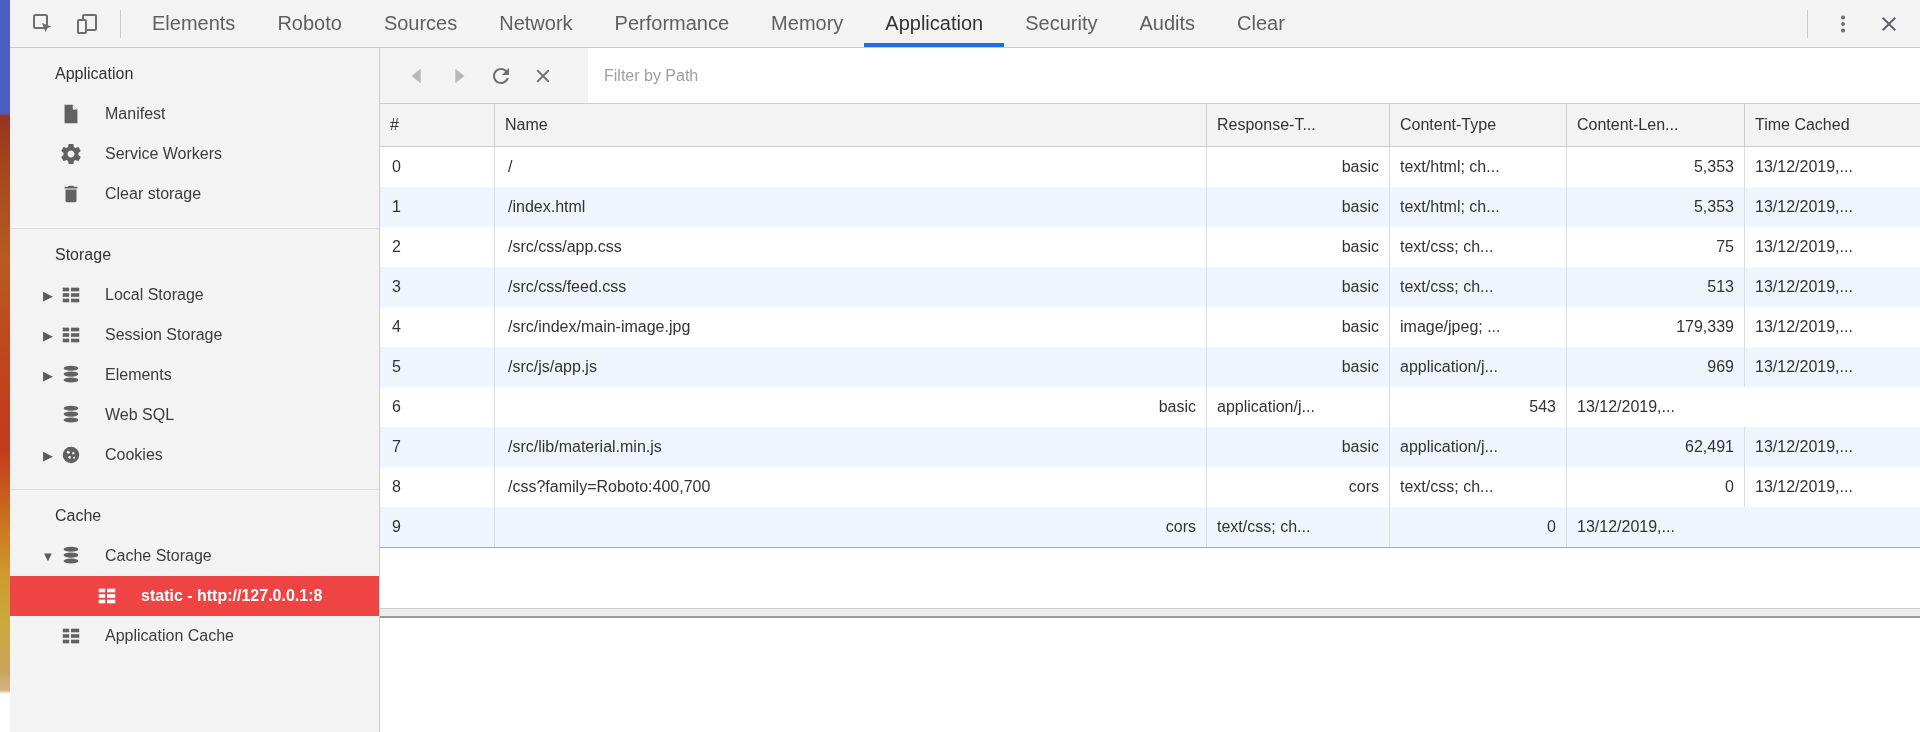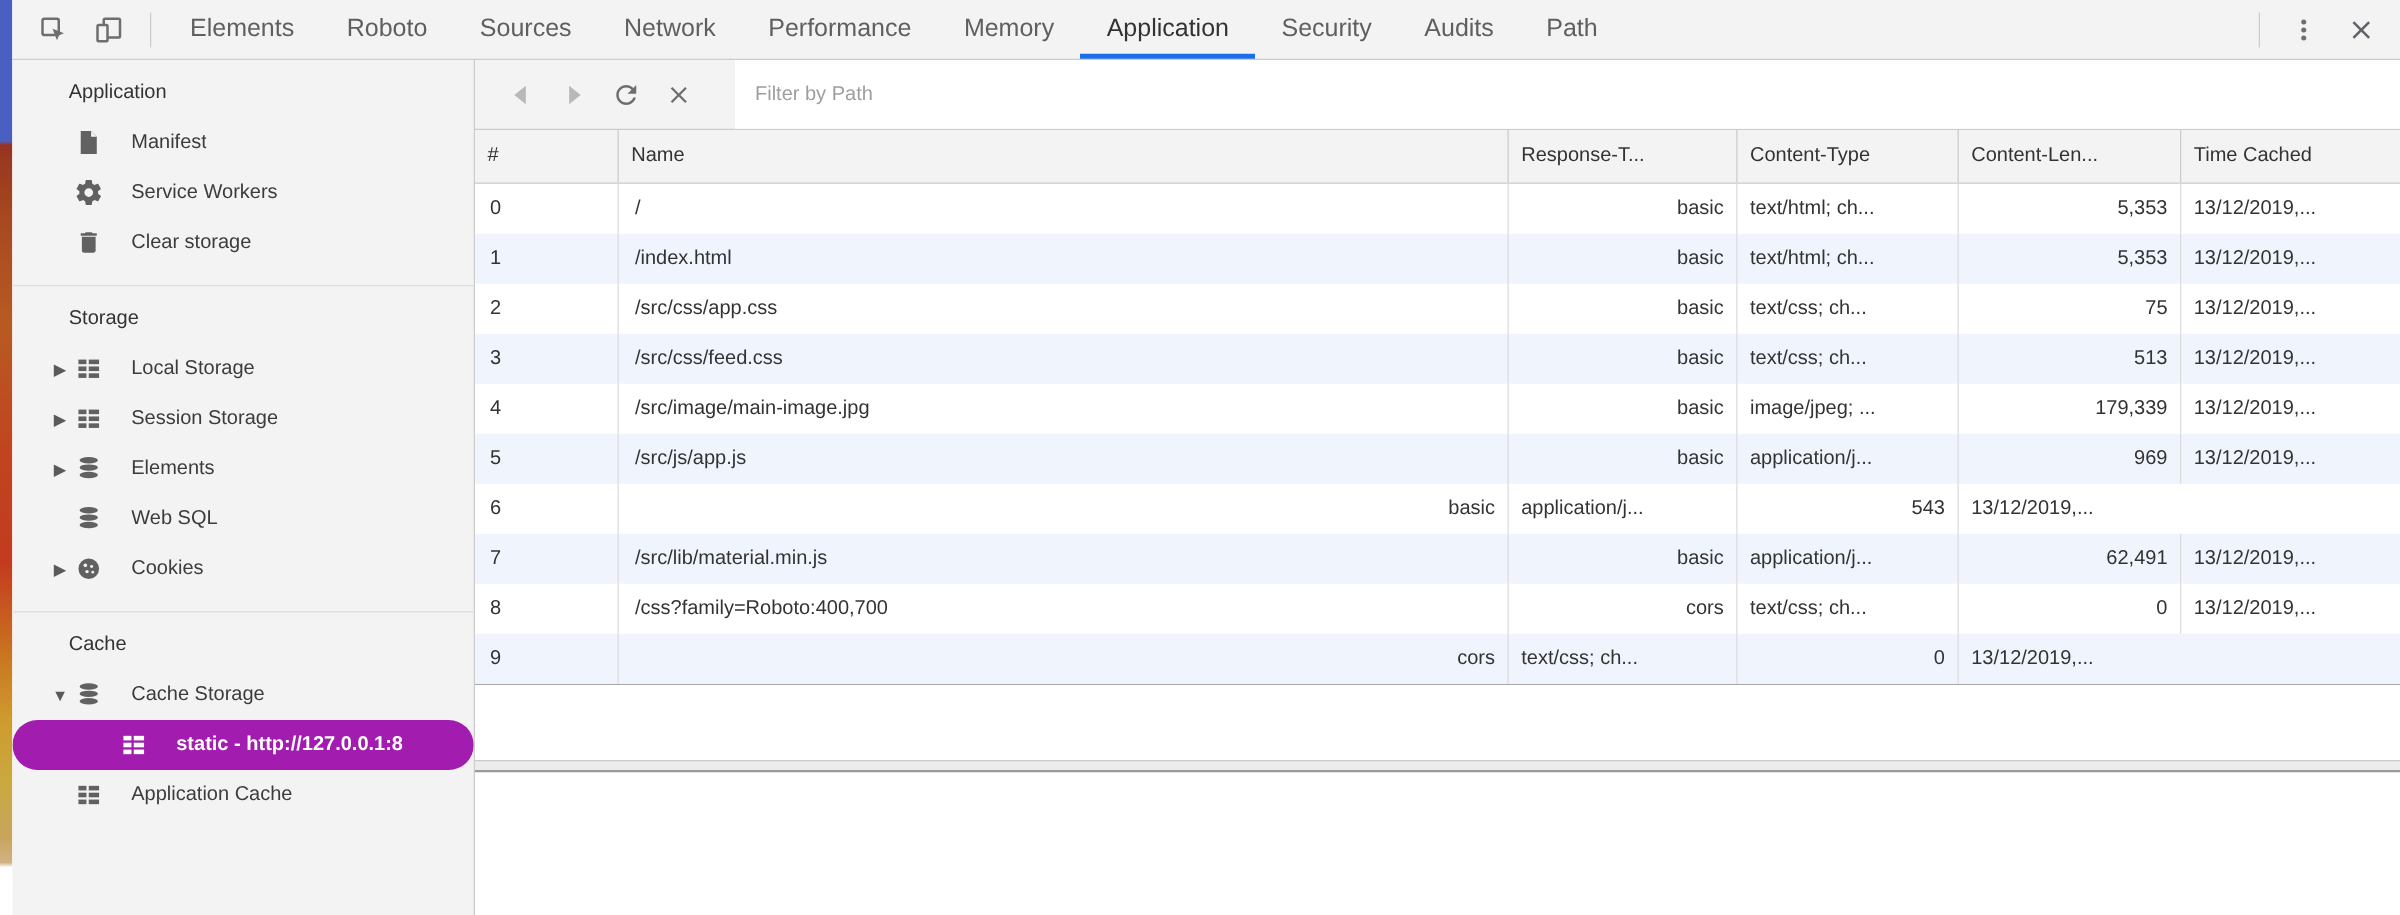--- a/index.html
+++ b/index.html
@@ -47,21 +47,21 @@
     border-right:1px solid #ccc; overflow:hidden; font-size:16px; color:#3c3c3c;
   }
   .side-section { padding:6px 0 14px 0; }
   .side-section + .side-section { border-top:1px solid #ddd; }
   .side-header { height:40px; display:flex; align-items:center; padding-left:45px; color:#333; }
   .tree-item { height:40px; display:flex; align-items:center; padding-left:27px; color:#3c3c3c; }
   .tw { width:22px; flex:0 0 22px; font-size:13px; color:#5a5a5a; text-align:center; }
   .tree-icon { width:24px; height:24px; flex:0 0 24px; margin-right:10px; color:#616161; display:flex; align-items:center; justify-content:center; }
   .tree-label { white-space:nowrap; overflow:hidden;margin-left:12px; }
   .tree-item.child { padding-left:85px; }
-  .tree-item.selected { background:#a21caf; color:#fff; font-weight:bold;border-radius:20px; }
+  .tree-item.selected { background:#ef4444; color:#fff; font-weight:bold; }
   .tree-item.selected .tree-icon { color:#fff; }
 
   
   .main { flex:1; display:flex; flex-direction:column; min-width:0; background:#fff; }
 
   .filterbar {
     height:56px; flex:0 0 56px; background:#f3f3f3; border-bottom:1px solid #ccc;
     display:flex; align-items:center; padding-left:24px;
   }
   .nav-btn { width:26px; height:26px; display:flex; align-items:center; justify-content:center; margin-right:16px; }
@@ -129,21 +129,21 @@
       <nav class="tabs">
         <div class="tab">Elements</div>
         <div class="tab">Roboto</div>
         <div class="tab">Sources</div>
         <div class="tab">Network</div>
         <div class="tab">Performance</div>
         <div class="tab">Memory</div>
         <div class="tab selected">Application</div>
         <div class="tab">Security</div>
         <div class="tab">Audits</div>
-        <div class="tab">Path</div>
+        <div class="tab">Clear</div>
       </nav>
 
       <div class="tabbar-right">
         <div class="vsep"></div>
         <div class="icon-btn">
           <span>
             <svg width="22" height="22" viewBox="0 0 24 24" fill="#6e6e6e">
               <circle cx="12" cy="5" r="2.2"></circle>
                 <circle cx="12" cy="12" r="2.2"></circle>
                 <circle cx="12" cy="19" r="2.2"></circle>
@@ -369,21 +369,21 @@
             <div class="g-row">
               <div class="g-cell num">3</div>
               <div class="g-cell name">/src/css/feed.css</div>
               <div class="g-cell right">basic</div>
               <div class="g-cell">text/css; ch...</div>
               <div class="g-cell right">513</div>
               <div class="g-cell">13/12/2019,...</div>
             </div>
             <div class="g-row">
               <div class="g-cell num">4</div>
-              <div class="g-cell name">/src/image/main-image.jpg</div>
+              <div class="g-cell name">/src/index/main-image.jpg</div>
               <div class="g-cell right">basic</div>
               <div class="g-cell">image/jpeg; ...</div>
               <div class="g-cell right">179,339</div>
               <div class="g-cell">13/12/2019,...</div>
             </div>
             <div class="g-row">
               <div class="g-cell num">5</div>
               <div class="g-cell name">/src/js/app.js</div>
               <div class="g-cell right">basic</div>
               <div class="g-cell">application/j...</div>

